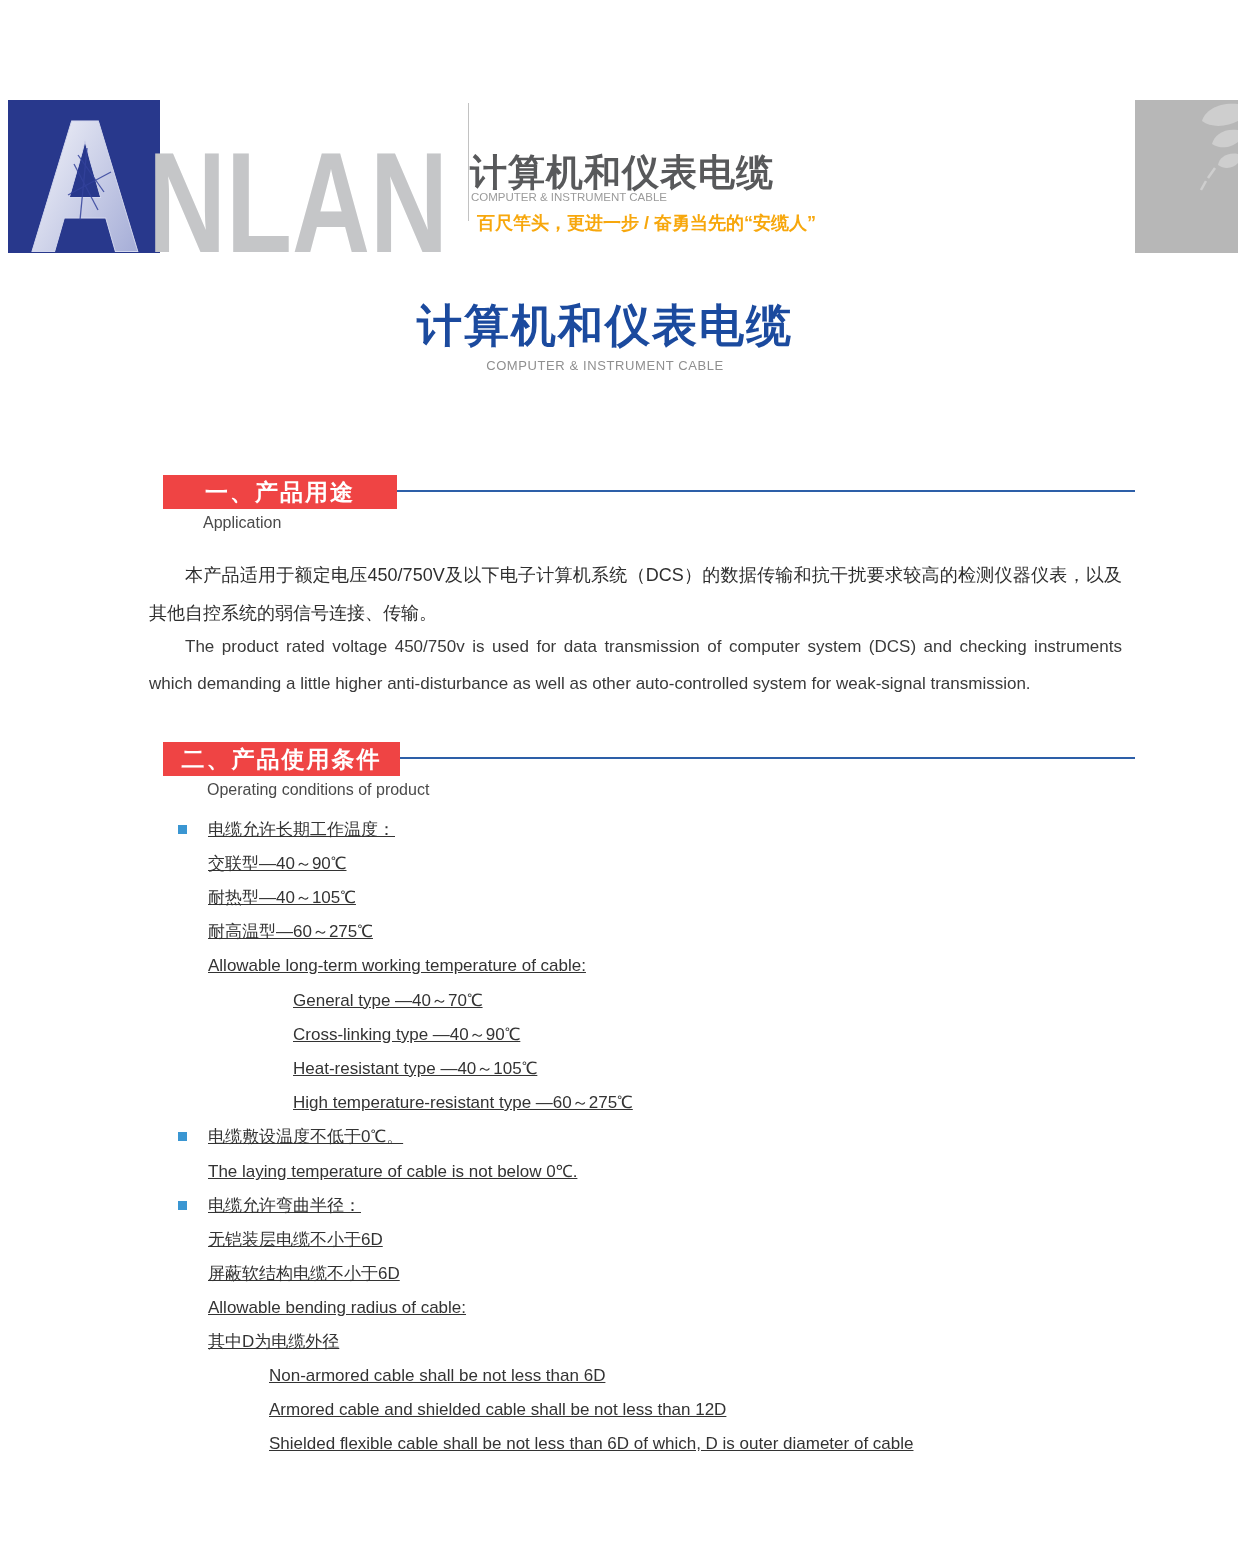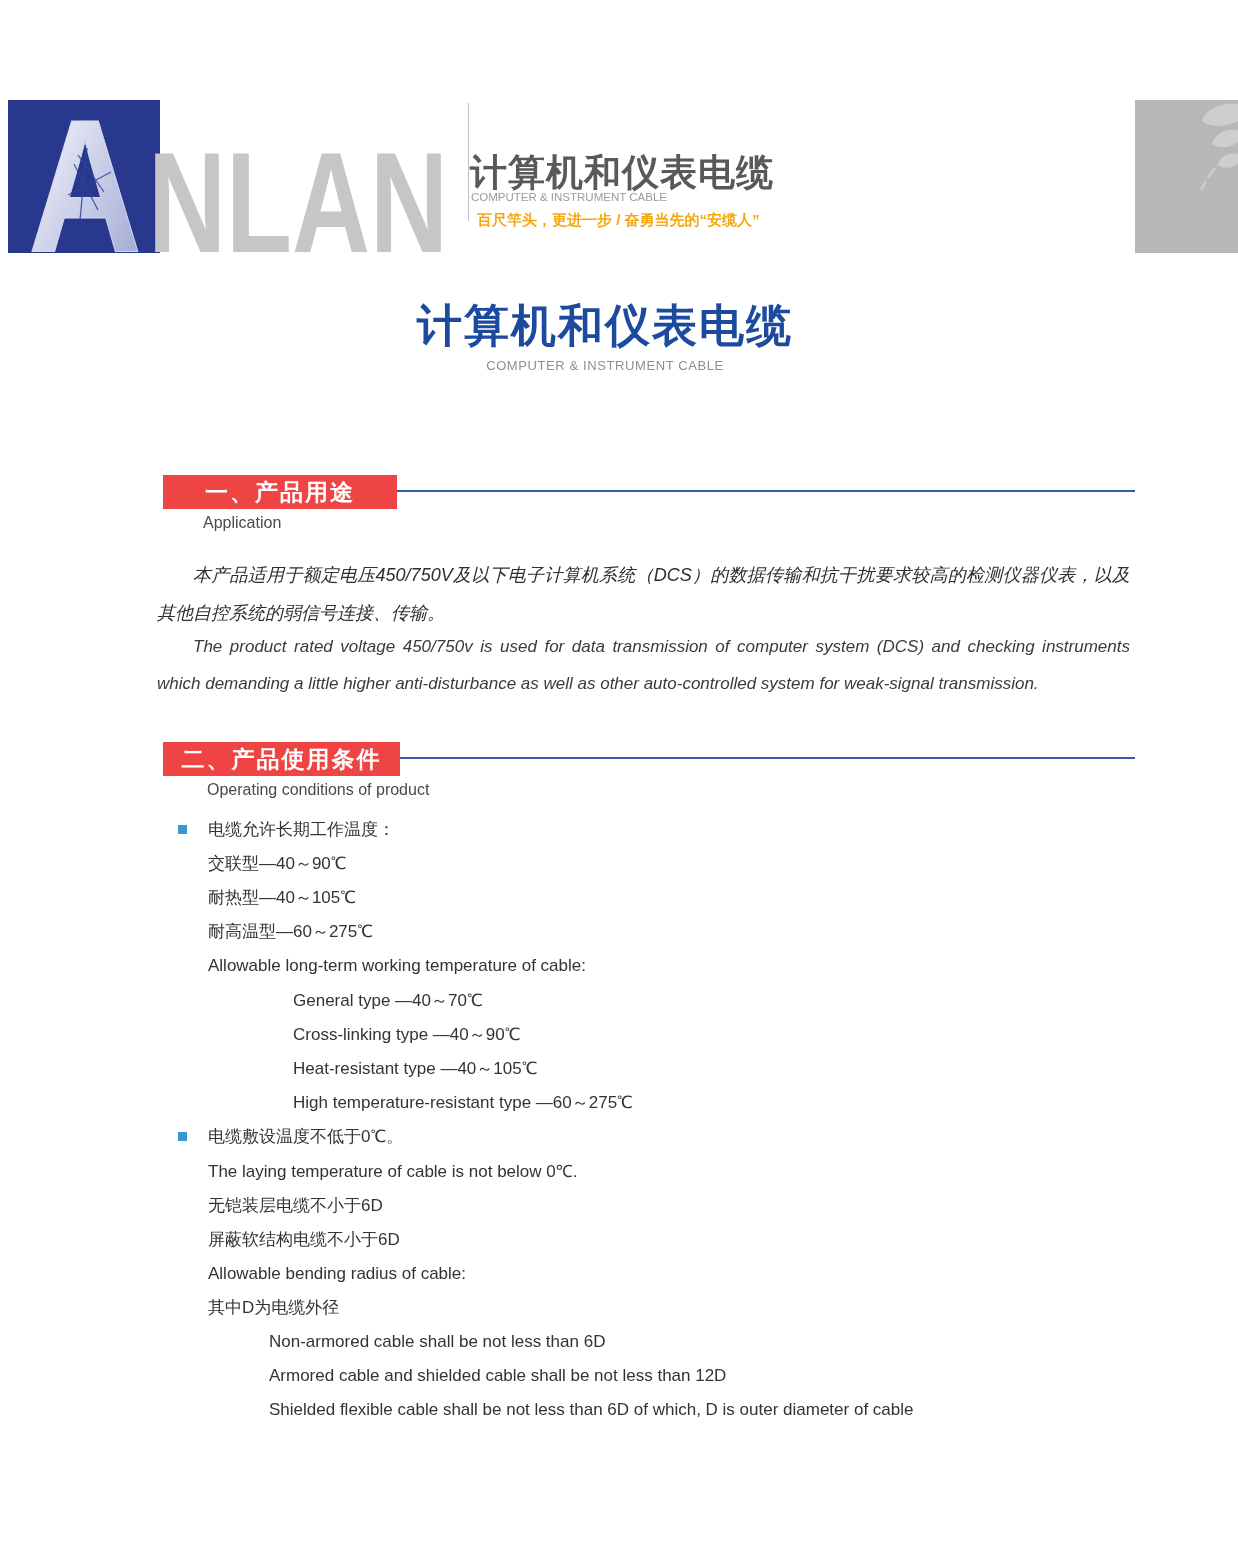--- a/index.html
+++ b/index.html
@@ -10,21 +10,21 @@
   .page { position:absolute; inset:0; }
 
   
   .logo-box { position:absolute; left:8px; top:100px; width:152px; height:153px;
               background:#28388c; overflow:hidden; }
   .logo-nlan { position:absolute; left:146px; top:100px; width:310px; height:155px; }
   .vline { position:absolute; left:468px; top:103px; width:1px; height:118px; background:#c2c2c2; }
   .hdr-cn { position:absolute; left:470px; top:148px; font-size:37px; font-weight:bold;
             color:#58595b; letter-spacing:1px; white-space:nowrap; }
   .hdr-en { position:absolute; left:471px; top:191px; font-size:11.5px; color:#9b9b9b; white-space:nowrap; }
-  .hdr-slogan { position:absolute; left:477px; top:211px; font-size:15px; font-weight:bold;
+  .hdr-slogan { position:absolute; left:477px; top:211px; font-size:18px; font-weight:bold;
                 color:#f7a70c; white-space:nowrap; }
   .corner-box { position:absolute; left:1135px; top:100px; width:103px; height:153px;
                 background:#b7b7b7; overflow:hidden; }
 
   
   .main-title { position:absolute; left:0; top:296px; width:1210px; text-align:center;
                 font-size:45px; font-weight:bold; color:#1b4a9e; letter-spacing:2px; }
   .main-sub   { position:absolute; left:0; top:358px; width:1210px; text-align:center;
                 font-size:13px; color:#8f8f8f; letter-spacing:0.6px; }
 
@@ -35,29 +35,29 @@
   .sec-box.s1 { top:475px; width:234px; }
   .sec-box.s2 { top:742px; width:237px; }
   .sec-line { position:absolute; height:2px; background:#2d5fa8; z-index:1; }
   .sec-line.l1 { left:396px; top:490px; width:739px; }
   .sec-line.l2 { left:399px; top:757px; width:736px; }
   .sec-sub { position:absolute; font-size:16px; color:#4a4a4a; white-space:nowrap; }
   .sec-sub.u1 { left:203px; top:514px; }
   .sec-sub.u2 { left:207px; top:781px; }
 
   
-  .para { position:absolute; left:157px; width:973px; text-align:justify;font-style:italic; }
+  .para { position:absolute; left:149px; width:973px; text-align:justify; }
   .para-cn { top:556px; font-size:18px; line-height:38px; color:#2e2e2e; text-indent:36px; }
   .para-en { top:628px; font-size:17px; line-height:37px; color:#3a3a3a; text-indent:36px; }
 
   
   .list { position:absolute; left:163px; top:812px; width:973px; }
   .li { position:relative; height:34.2px; display:flex; align-items:center;
         font-size:17px; color:#333333; padding-left:45px; box-sizing:border-box;
-        white-space:nowrap; }
+        white-space:nowrap;text-decoration:underline; }
   .li .bullet { position:absolute; left:15px; top:50%; margin-top:-4.5px;
                 width:9px; height:9px; background:#3a96d2; }
   .li.ind2 { padding-left:130px; }
   .li.ind3 { padding-left:106px; }
 </style>
 </head>
 <body>
 
 <div class="page">
 
@@ -145,20 +145,24 @@
       <span>High temperature-resistant type —60～275℃</span>
     </div>
     <div class="li">
       <span class="bullet"></span>
       <span>电缆敷设温度不低于0℃。</span>
     </div>
     <div class="li">
       <span>The laying temperature of cable is not below 0℃.</span>
     </div>
     <div class="li">
+      <span class="bullet"></span>
+      <span>电缆允许弯曲半径：</span>
+    </div>
+    <div class="li">
       <span>无铠装层电缆不小于6D</span>
     </div>
     <div class="li">
       <span>屏蔽软结构电缆不小于6D</span>
     </div>
     <div class="li">
       <span>Allowable bending radius of cable:</span>
     </div>
     <div class="li">
       <span>其中D为电缆外径</span>

